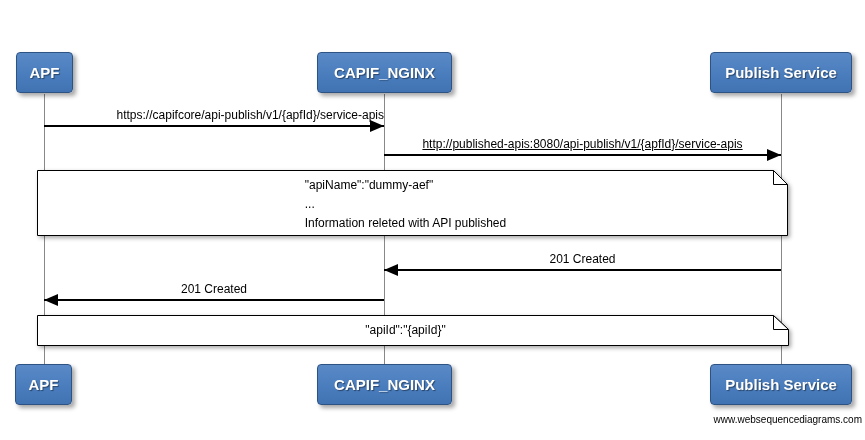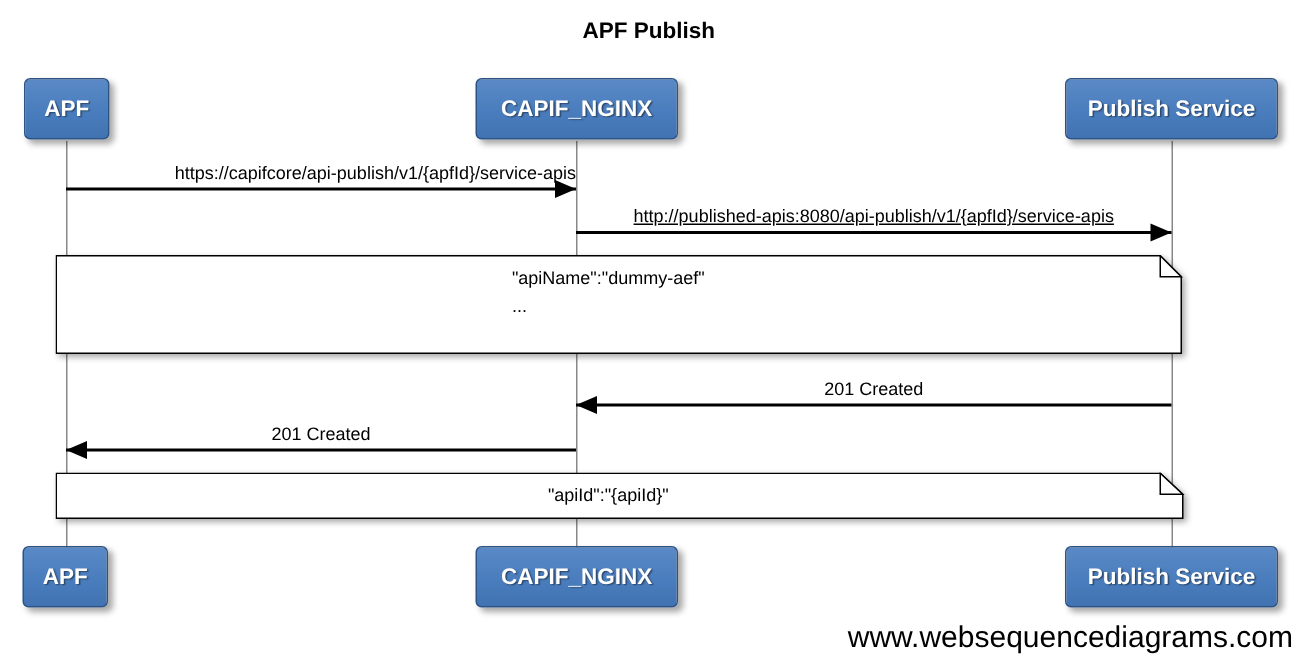--- a/index.html
+++ b/index.html
@@ -36,30 +36,29 @@
   .head-left  { left:0;  border-right:14px solid #000; }
   .note { position:absolute; }
   .note svg { display:block; filter:drop-shadow(2px 2px 2px rgba(0,0,0,0.35)); }
   .note svg path { fill:#ffffff; stroke:var(--note-border,#000000); stroke-width:1; }
   .note-text {
     position:absolute; left:0; right:16px; text-align:center;
     font-size:12px; line-height:19px; color:#000;
   }
   .note-text .block { display:inline-block; text-align:left; }
   .watermark {
-    position:absolute; top:414px; right:3px; font-size:20px; color:#000;
+    position:absolute; top:414px; right:3px; font-size:10px; color:#000;
     white-space:nowrap;
   }
 </style>
 </head>
 <body>
 
 <div id="diagram">
 
-  <div class="title">APF Publish</div>
 
   <div class="lifeline" style="left:44px"></div>
   <div class="lifeline" style="left:384px"></div>
   <div class="lifeline" style="left:781px"></div>
 
   <div class="msg-label" style="left:44px; top:108px; width:340px;text-align:right;">https://capifcore/api-publish/v1/{apfId}/service-apis</div>
   <div class="msg-line" style="left:44px; top:125px; width:340px;">
     <div class="head head-right"></div>
   </div>
 
@@ -70,20 +69,21 @@
 
   <div class="note" style="left:37px; top:170px; width:753px; height:70px;">
     <svg width="753" height="70">
       <path d="M0.5,0.5 H736.5 L750.5,14.5 V65.5 H0.5 Z"></path>
       <path d="M736.5,0.5 V14.5 H750.5 Z"></path>
     </svg>
     <div class="note-text" style="top:6px;">
       <span class="block">
         <span style="display:block">"apiName":"dummy-aef"</span>
         <span style="display:block">...</span>
+        <span style="display:block">Information releted with API published</span>
       </span>
     </div>
   </div>
 
   <div class="msg-label" style="left:384px; top:252px; width:397px;">201 Created</div>
   <div class="msg-line" style="left:384px; top:269px; width:397px;">
     <div class="head head-left"></div>
   </div>
 
   <div class="msg-label" style="left:44px; top:282px; width:340px;">201 Created</div>

